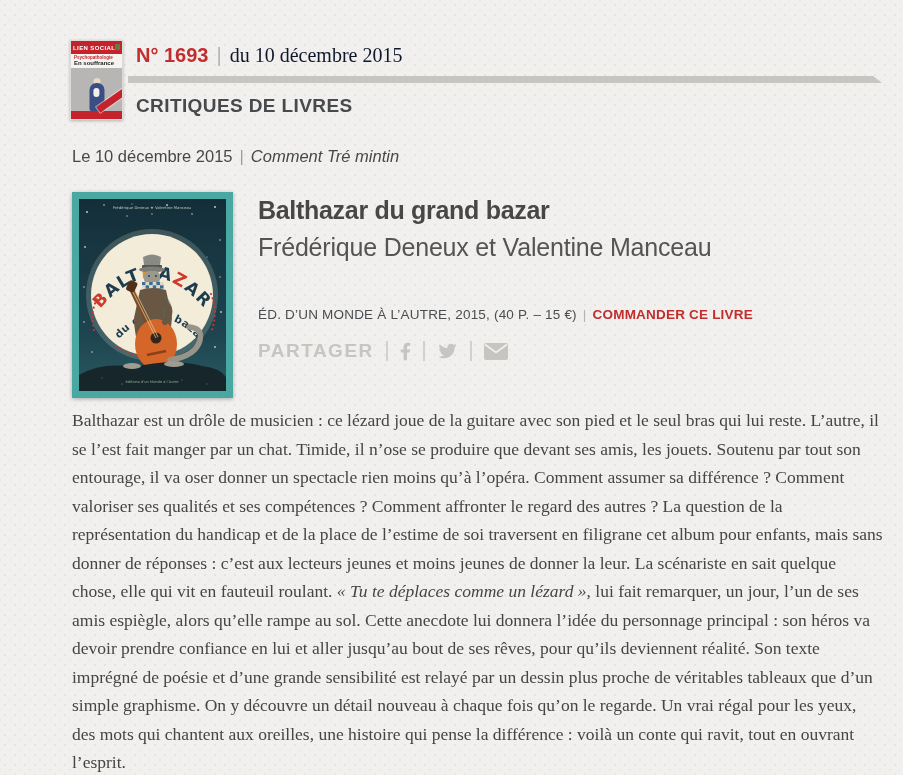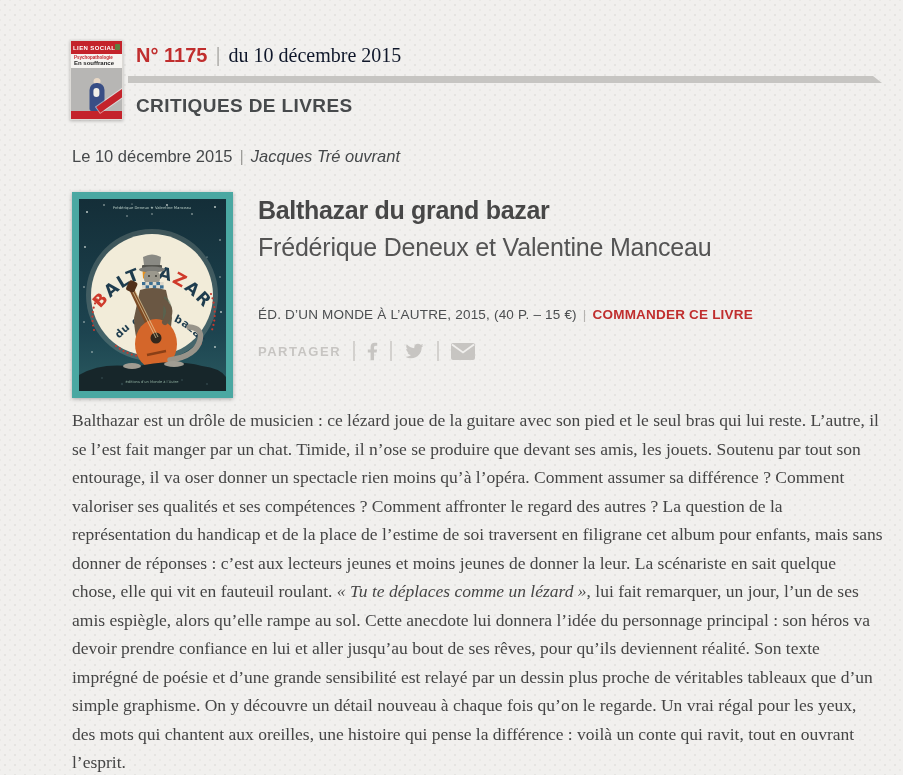--- a/index.html
+++ b/index.html
@@ -59,21 +59,21 @@
     box-shadow:0 1px 4px rgba(0,0,0,.3); background:#4aa8a2; }
 
   .article-head{ position:absolute; left:258px; top:196px; width:632px; }
   .book-title{ font-size:25px; font-weight:bold; color:#474747; letter-spacing:-0.3px; }
   .book-authors{ font-size:25px; font-weight:400; color:#545454; margin-top:8px; letter-spacing:-0.2px;}
   .publisher-line{ margin-top:45px; font-size:13.5px; color:#4b4e50; letter-spacing:.2px; white-space:nowrap;}
   .pub-sep{ color:#b5b3b0; margin:0 6px; }
   .order-link{ color:#c02e2e; font-weight:bold; text-decoration:none; }
 
   .share-row{ margin-top:17px; display:flex; align-items:center; height:24px; }
-  .share-label{ font-size:13px; font-weight:bold; letter-spacing:1.5px; color:#c7c5c2; }
+  .share-label{ font-size:19px; font-weight:bold; letter-spacing:1.5px; color:#c7c5c2; }
   .share-sep{ width:2px; height:20px; background:#d3d1ce; margin:0 12px; }
   .share-icon{ display:flex; align-items:center; cursor:pointer; }
   .share-icon svg{ fill:#c7c5c2; }
 
   
   .review-text{
     position:absolute; left:72px; top:406px; width:812px;
     font-family:"Liberation Serif", serif;
     font-size:17.5px; line-height:28.5px; color:#454545;
   }
@@ -99,29 +99,29 @@
     <div class="mag-photo">
       <span class="mag-figure-head"></span>
       <span class="mag-figure-robe"></span>
       <span class="mag-figure-bundle"></span>
       <span class="mag-ribbon"></span>
     </div>
     <div class="mag-bottom"></div>
   </div>
 
   <div class="issue-line">
-    <a class="issue-number" href="#">N° 1175</a><span class="issue-sep">|</span><span class="issue-date">du 10 décembre 2015</span>
+    <a class="issue-number" href="#">N° 1693</a><span class="issue-sep">|</span><span class="issue-date">du 10 décembre 2015</span>
   </div>
 
   <div class="rule-bar"></div>
 
   <div class="section-title">CRITIQUES DE LIVRES</div>
 
   <div class="date-line">
-    <span>Le 10 décembre 2015</span><span class="date-sep">|</span><span class="author-name">Jacques Tré ouvrant</span>
+    <span>Le 10 décembre 2015</span><span class="date-sep">|</span><span class="author-name">Comment Tré mintin</span>
   </div>
 
   <div class="book-cover">
     <svg viewBox="0 0 161 206" width="161" height="206">
       <defs>
         <linearGradient id="sky" x1="0" y1="0" x2="0" y2="1">
           <stop offset="0" stop-color="#142e38"></stop>
           <stop offset="0.7" stop-color="#1d4450"></stop>
           <stop offset="1" stop-color="#2a5a60"></stop>
         </linearGradient>

